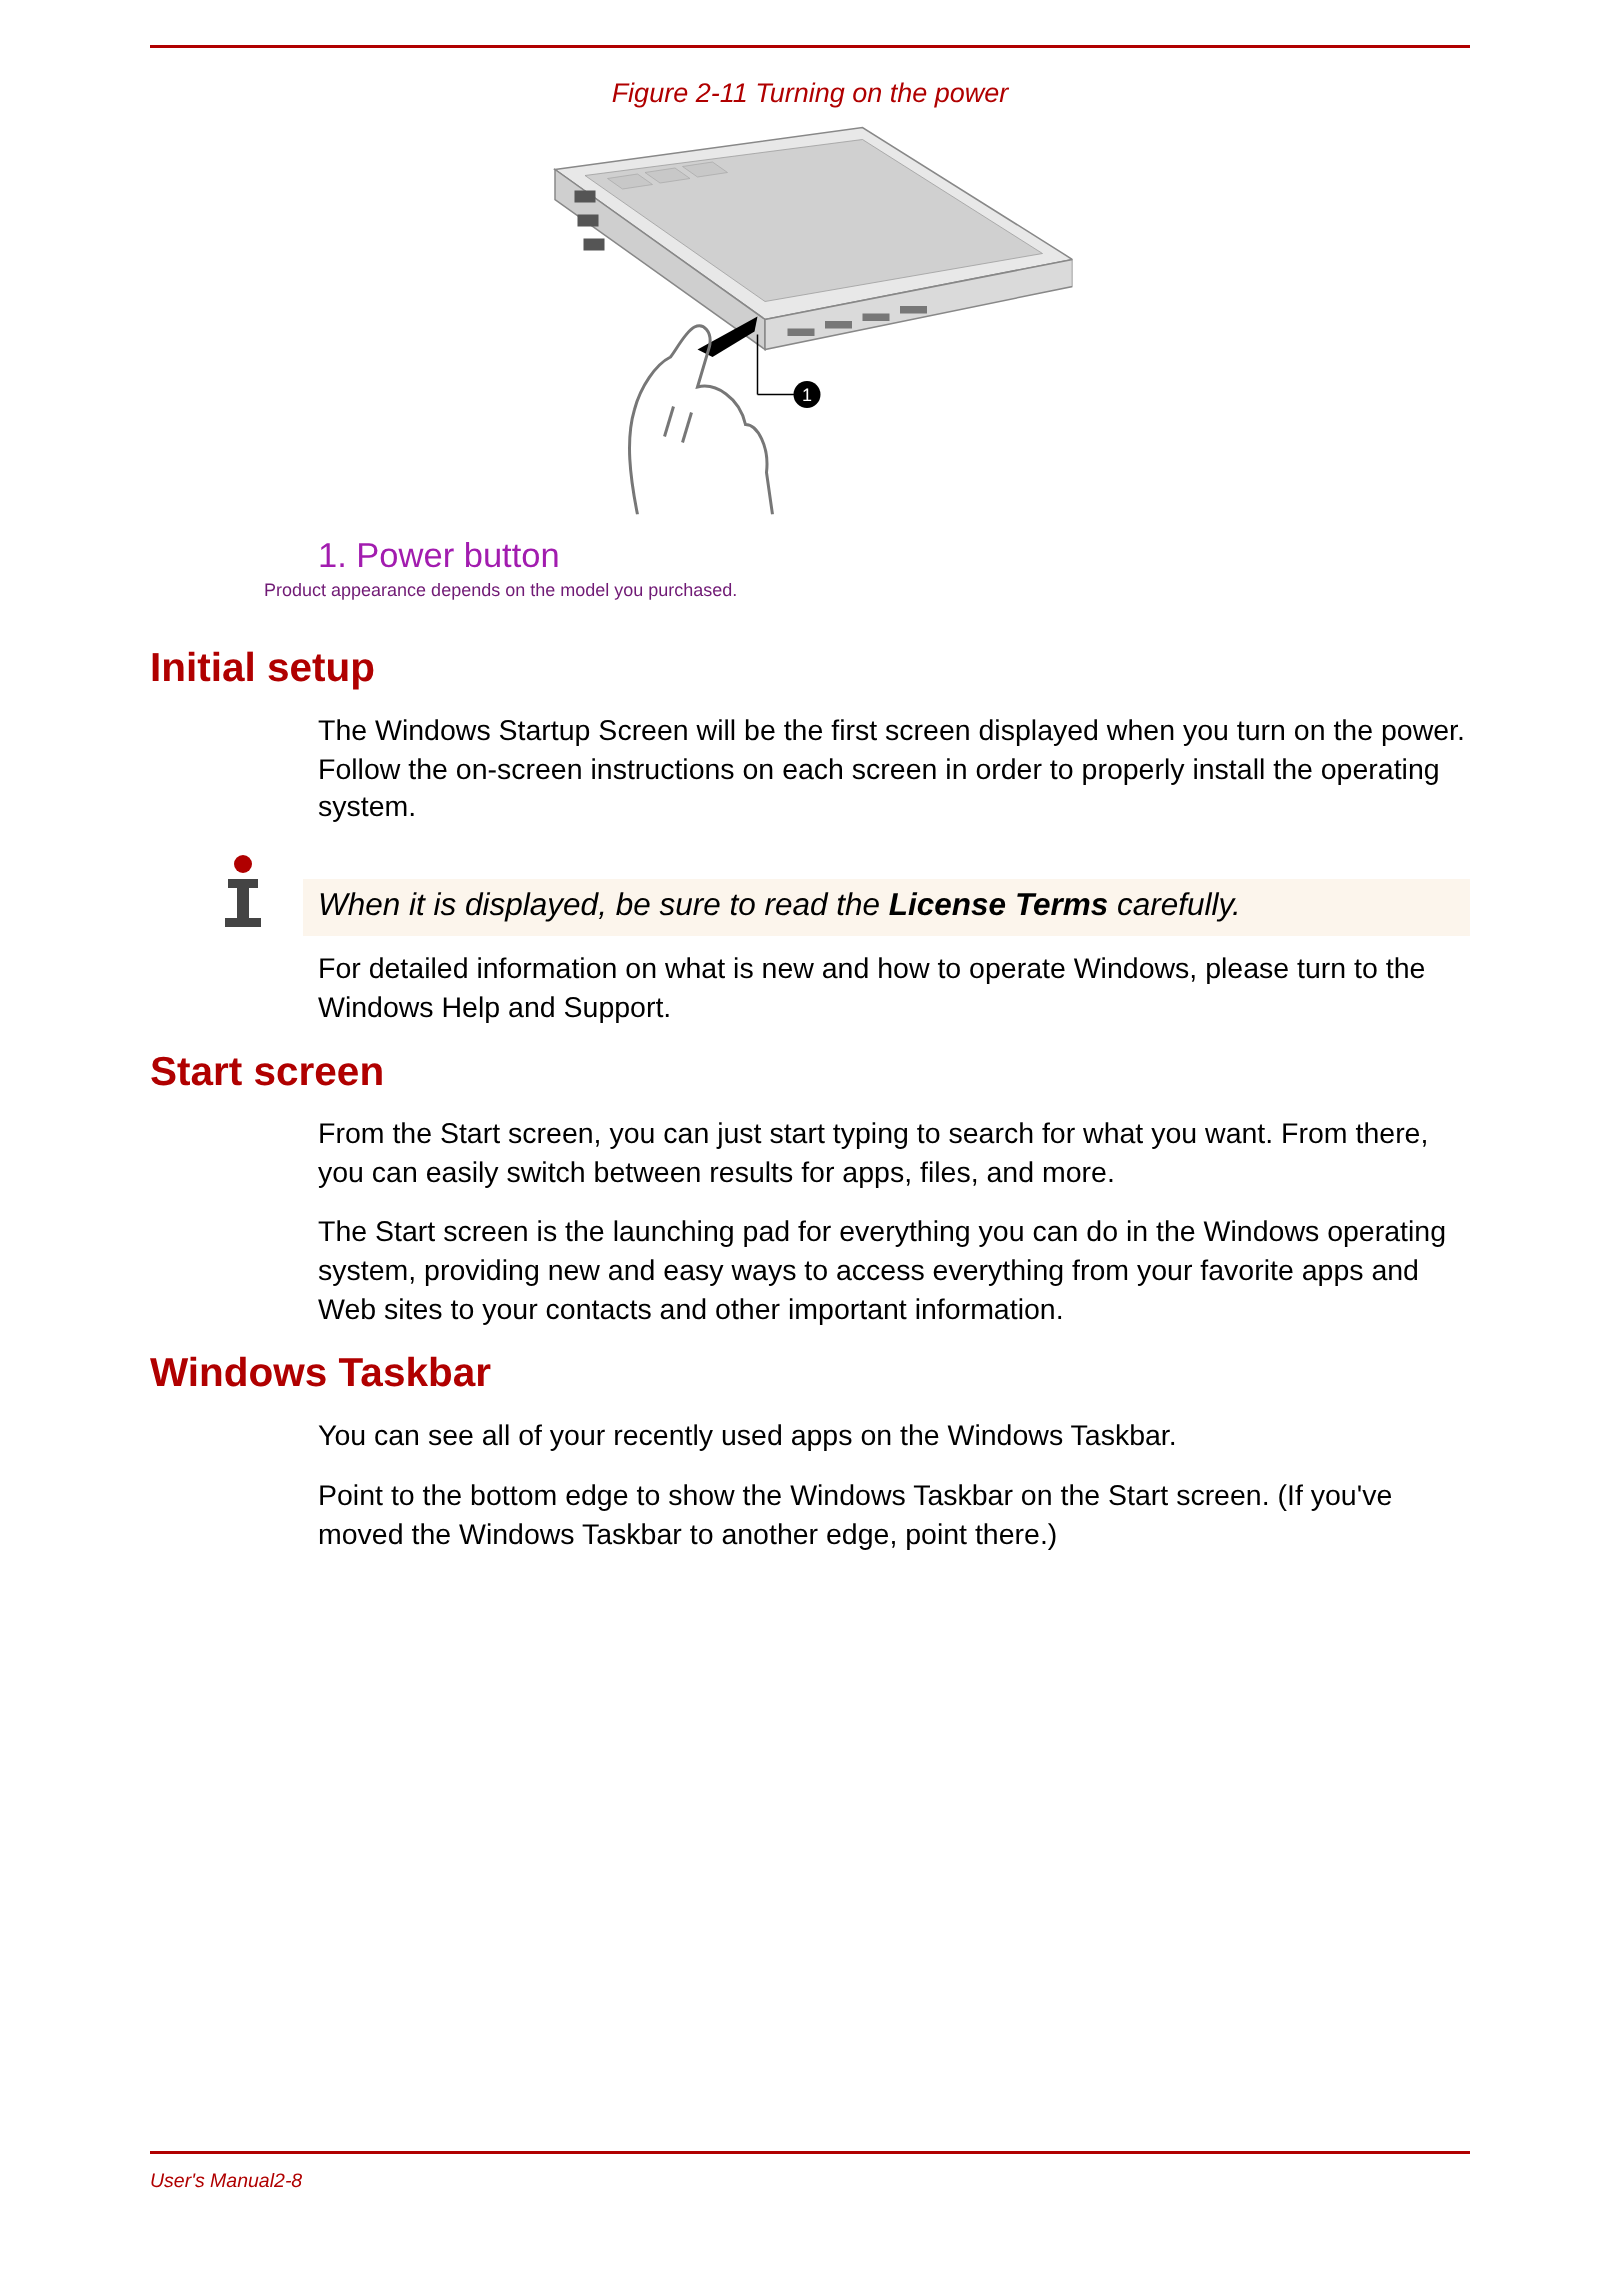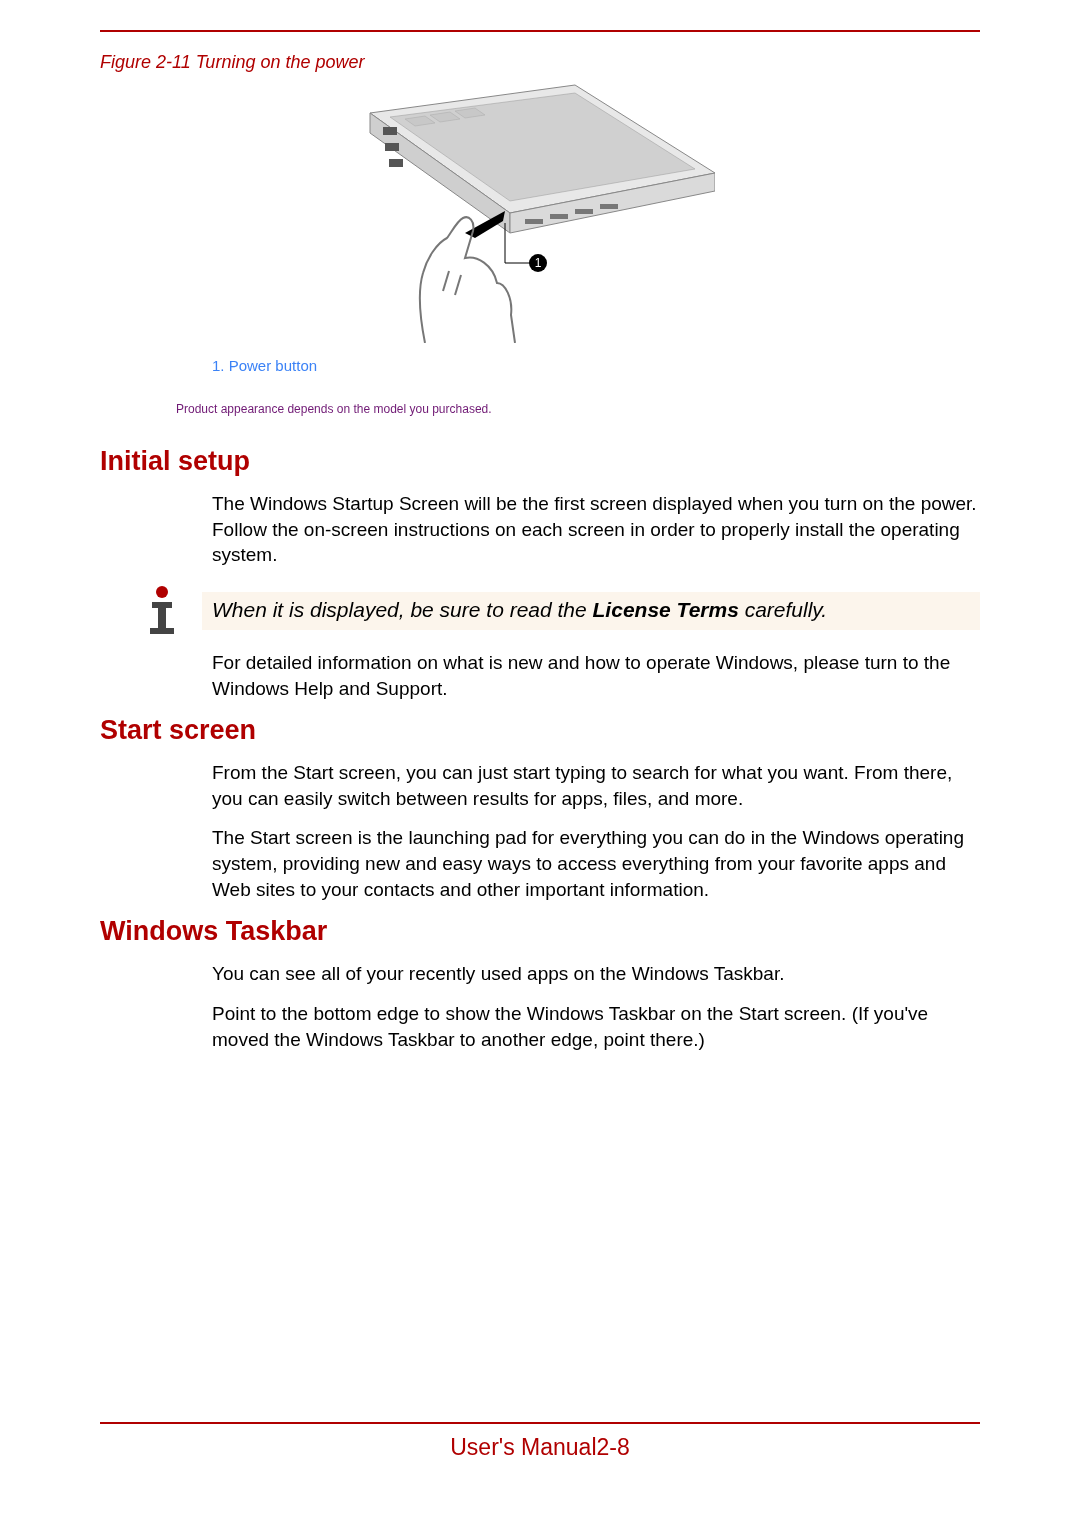--- a/index.html
+++ b/index.html
@@ -12,39 +12,40 @@
     color: #000;
   }
   .page {
     padding: 30px 100px 0 100px;
   }
   .top-rule {
     border-top: 2px solid #b00000;
     margin-bottom: 20px;
   }
   .figure-caption {
+    text-align: center;
     font-style: italic;
     color: #b00000;
     font-size: 18px;
     margin-bottom: 10px;
   }
   .figure-wrap {
     display: flex;
     justify-content: center;
     margin-bottom: 14px;
   }
   .figure-svg {
     width: 350px;
     height: 260px;
   }
   .figure-legend {
-    color: #3b82f6;
-    font-size: 15px;
+    color: #a21caf;
+    font-size: 23px;
     margin-left: 112px;
-    margin-bottom: 28px;
+    margin-bottom: 2px;
   }
   .figure-disclaimer {
     color: #701a75;
     font-size: 12px;
     margin-left: 76px;
     margin-bottom: 30px;
   }
   .h2 {
     color: #b00000;
     font-weight: bold;
@@ -63,21 +64,21 @@
   .body-text {
     font-size: 19px;
     line-height: 1.35;
     margin-left: 112px;
     margin-right: 0;
     margin-bottom: 14px;
     color: #000;
   }
   .note-block {
     display: flex;
-    align-items: center;
+    align-items: flex-end;
     margin-left: 40px;
     margin-right: 0;
     margin-bottom: 10px;
     gap: 18px;
   }
   .note-icon {
     width: 44px;
     height: 56px;
     flex-shrink: 0;
     margin-top: 2px;
@@ -97,23 +98,24 @@
     left: 100px;
     right: 100px;
     bottom: 60px;
   }
   .footer-rule {
     border-top: 2px solid #b00000;
     margin-bottom: 10px;
   }
   .footer-row {
     display: flex;
-    justify-content: center;
+    justify-content: flex-start;
     color: #b00000;
-    font-size: 23px;
+    font-size: 13px;
+    font-style: italic;
   }
 </style>
 </head>
 <body>
 
 <div class="page">
   <div class="top-rule"></div>
 
   <div class="figure-caption">Figure 2-11 Turning on the power</div>
 

